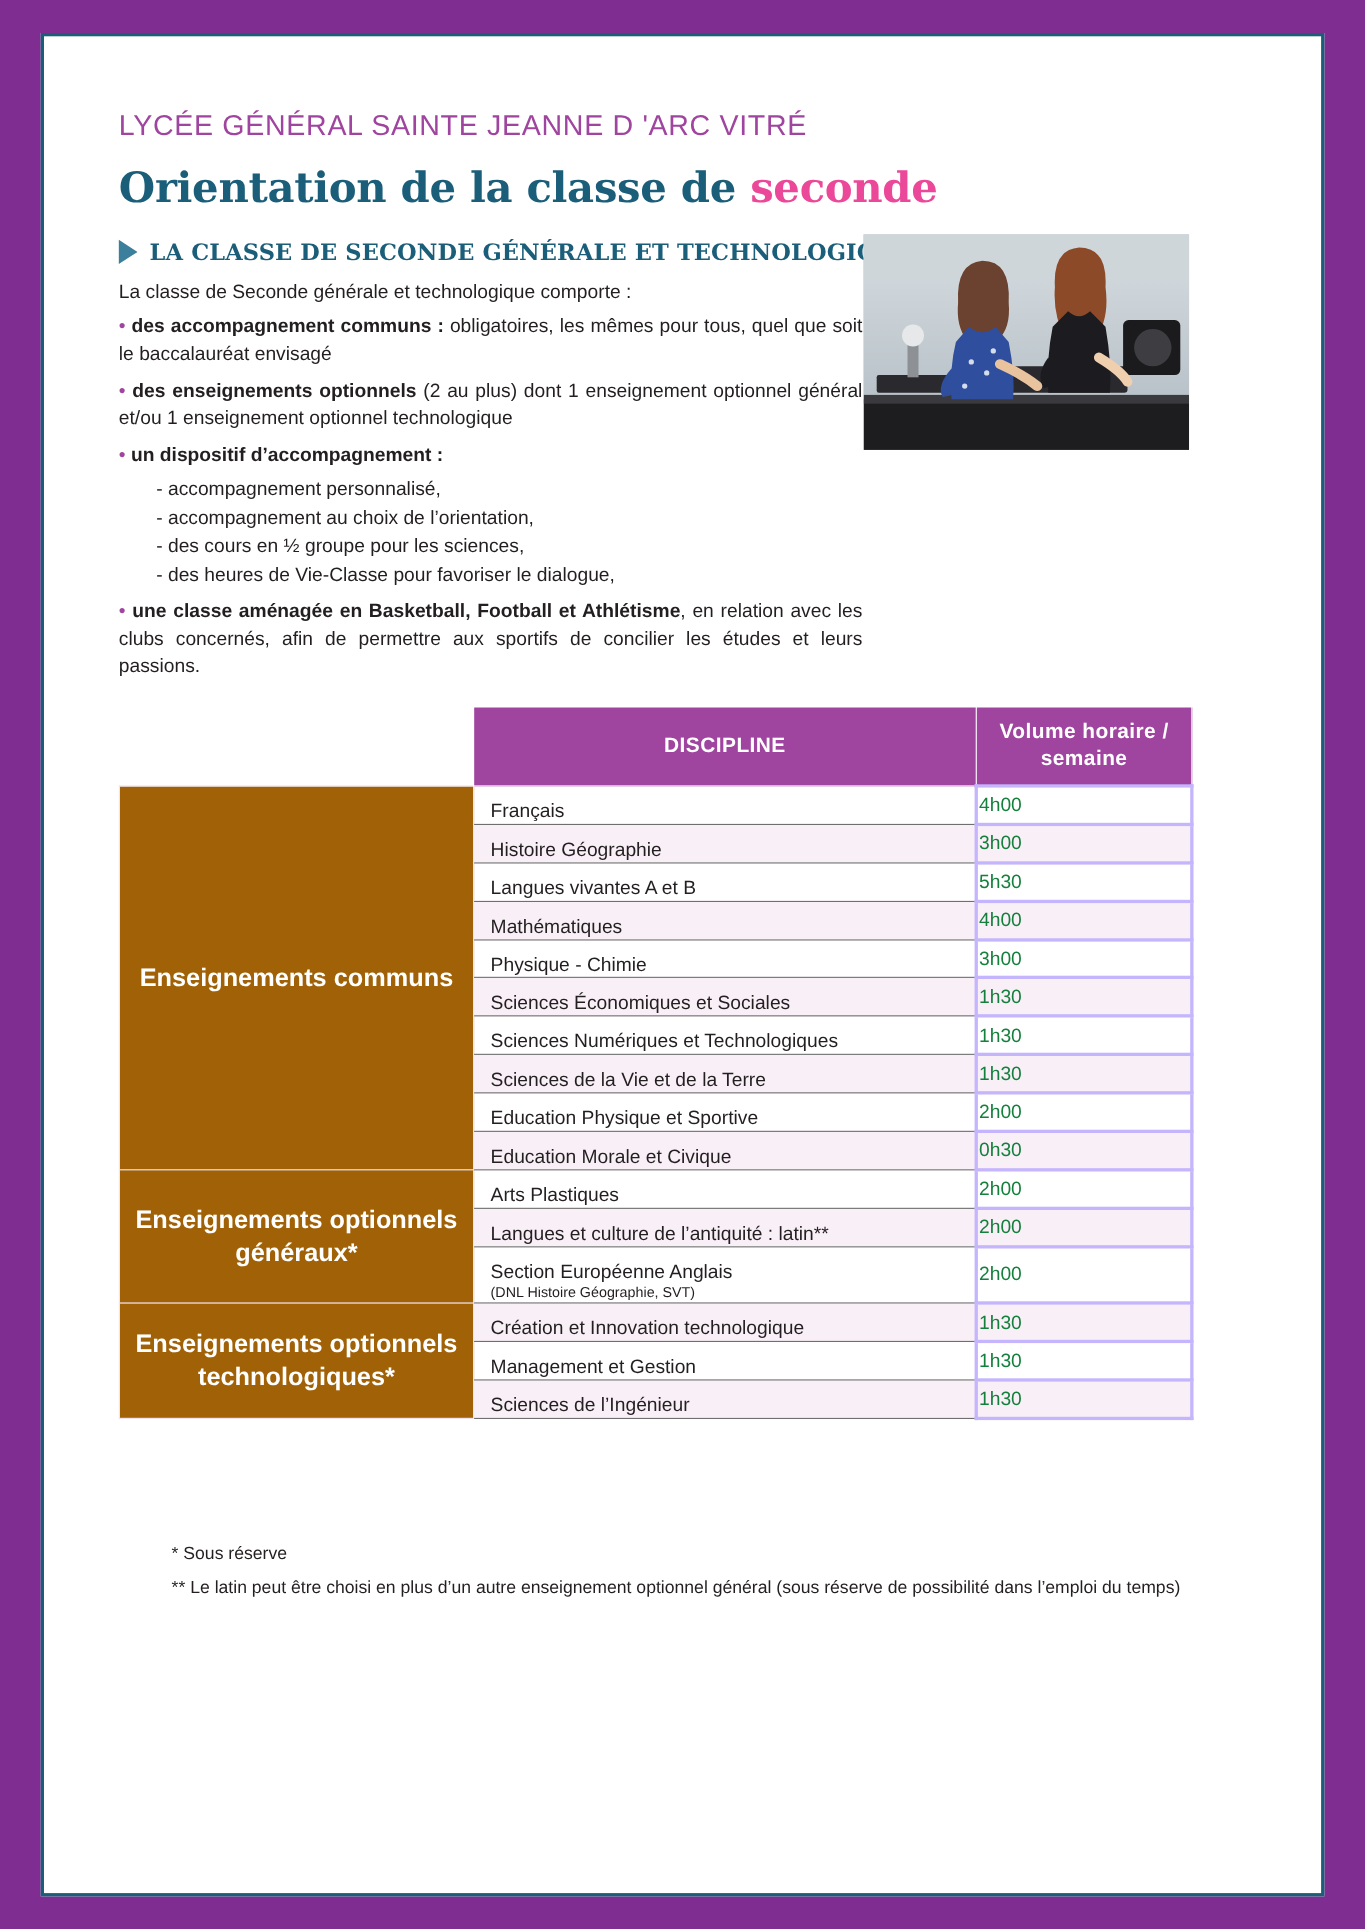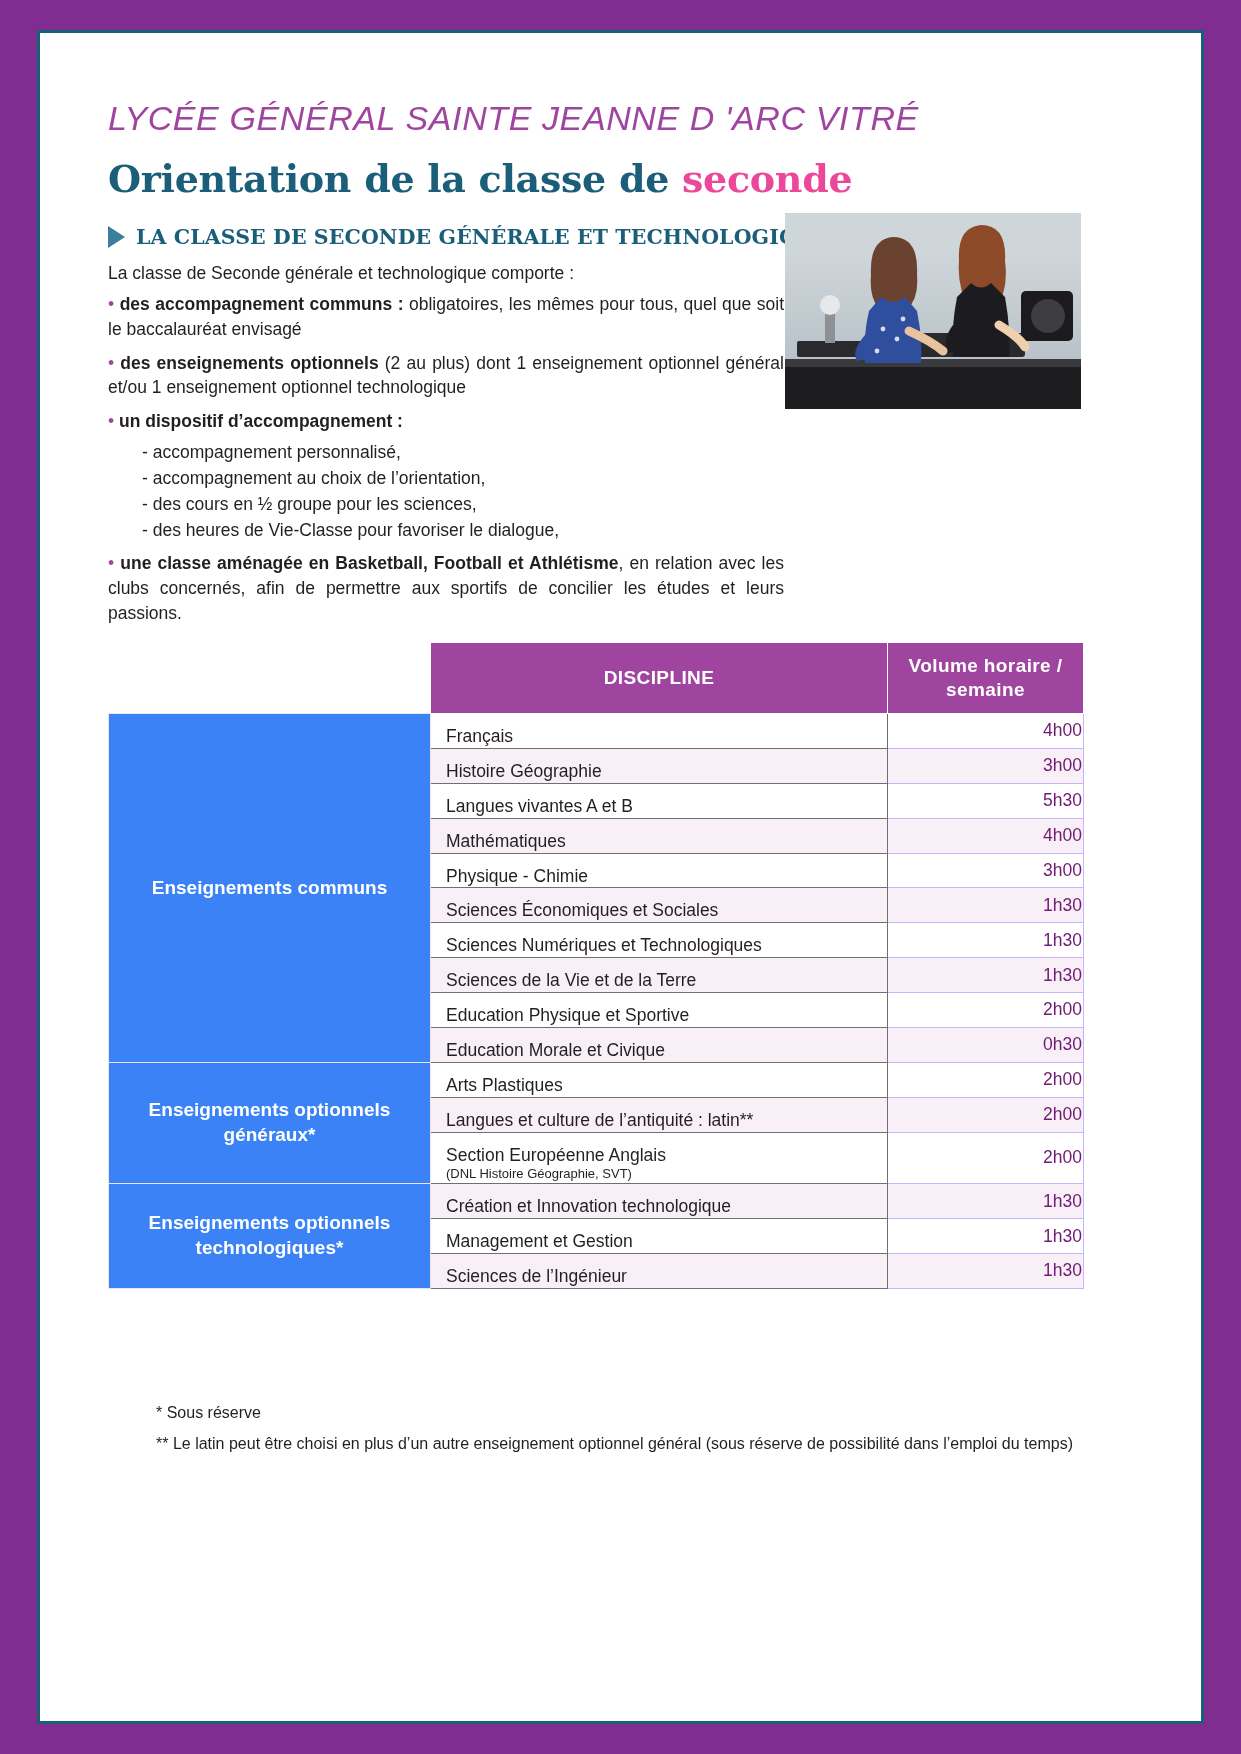--- a/index.html
+++ b/index.html
@@ -31,26 +31,25 @@
   }
   .content {
     position: absolute;
     left: 68px; top: 66px;
     width: 1000px;
   }
 
   
   .kicker {
     color: #a0459f;
-    font-size: 34px;
+    font-size: 26px;
     letter-spacing: 0.6px;
     font-weight: 400;
     margin: 0 0 18px 0;
     white-space: nowrap;
-    font-style: italic;
   }
   .title {
     font-family: "DejaVu Serif", serif;
     font-size: 38px;
     font-weight: bold;
     color: #1b5e79;
     margin: 0 0 24px 0;
     letter-spacing: -0.3px;
   }
   .title .accent { color: #ec4899; }
@@ -129,46 +128,46 @@
     border: 1px solid #ffffff;
     text-align: center;
     vertical-align: middle;
     line-height: 1.25;
   }
   th.hdr-blank {
     background: #ffffff;
     border: none;
   }
   td.cat {
-    background: #3b82f6;
+    background: #a16207;
     color: #ffffff;
-    font-size: 19px;
+    font-size: 23px;
     font-weight: bold;
     text-align: center;
     vertical-align: middle;
     line-height: 1.3;
     border: 1px solid #f0e3f0;
     padding: 4px 14px;
   }
   td.disc {
     font-size: 17.5px;
     color: #231f20;
     padding: 12px 0 0 15px;
     border: 1px solid #6f6f6f;
     border-left: 1px solid #6f6f6f;
     vertical-align: middle;
     line-height: 1.25;
     height: 20px;
   }
   td.vol {
     font-size: 17.5px;
-    color: #701a75;
-    text-align: right;
+    color: #15803d;
+    text-align: left;
     vertical-align: middle;
-    border: 1px solid #c4b5fd;
+    border: 3px solid #c4b5fd;
   }
   tr.alt td.disc, tr.alt td.vol { background: #f9eff7; }
   td.disc .sub {
     display: block;
     font-size: 13px;
     line-height: 1.3;
   }
 
   
   .notes {

